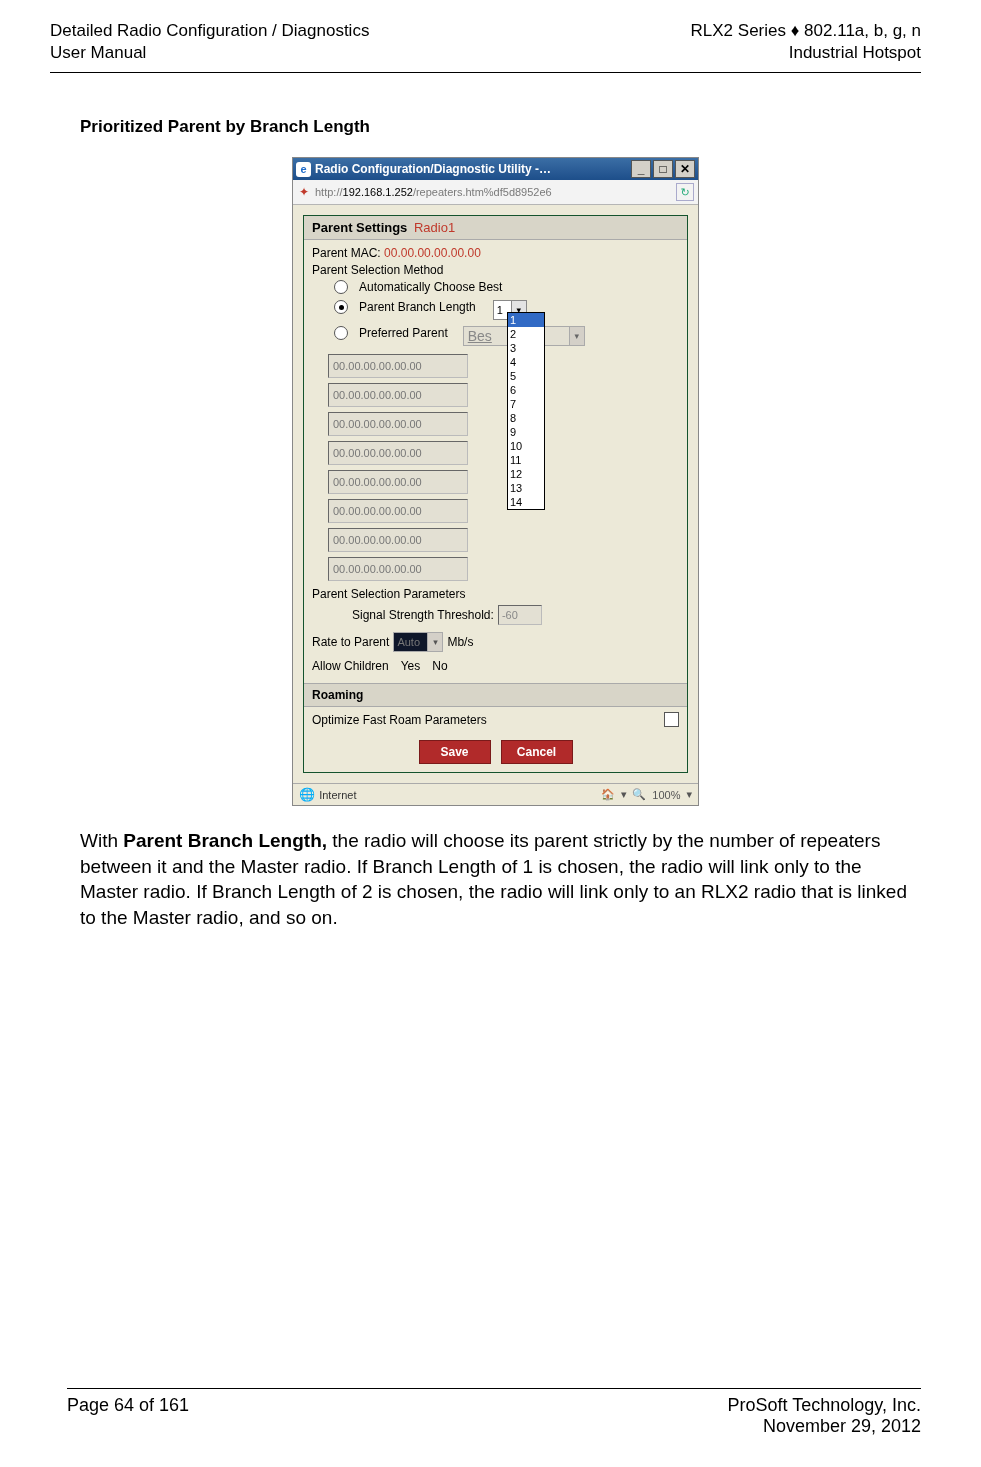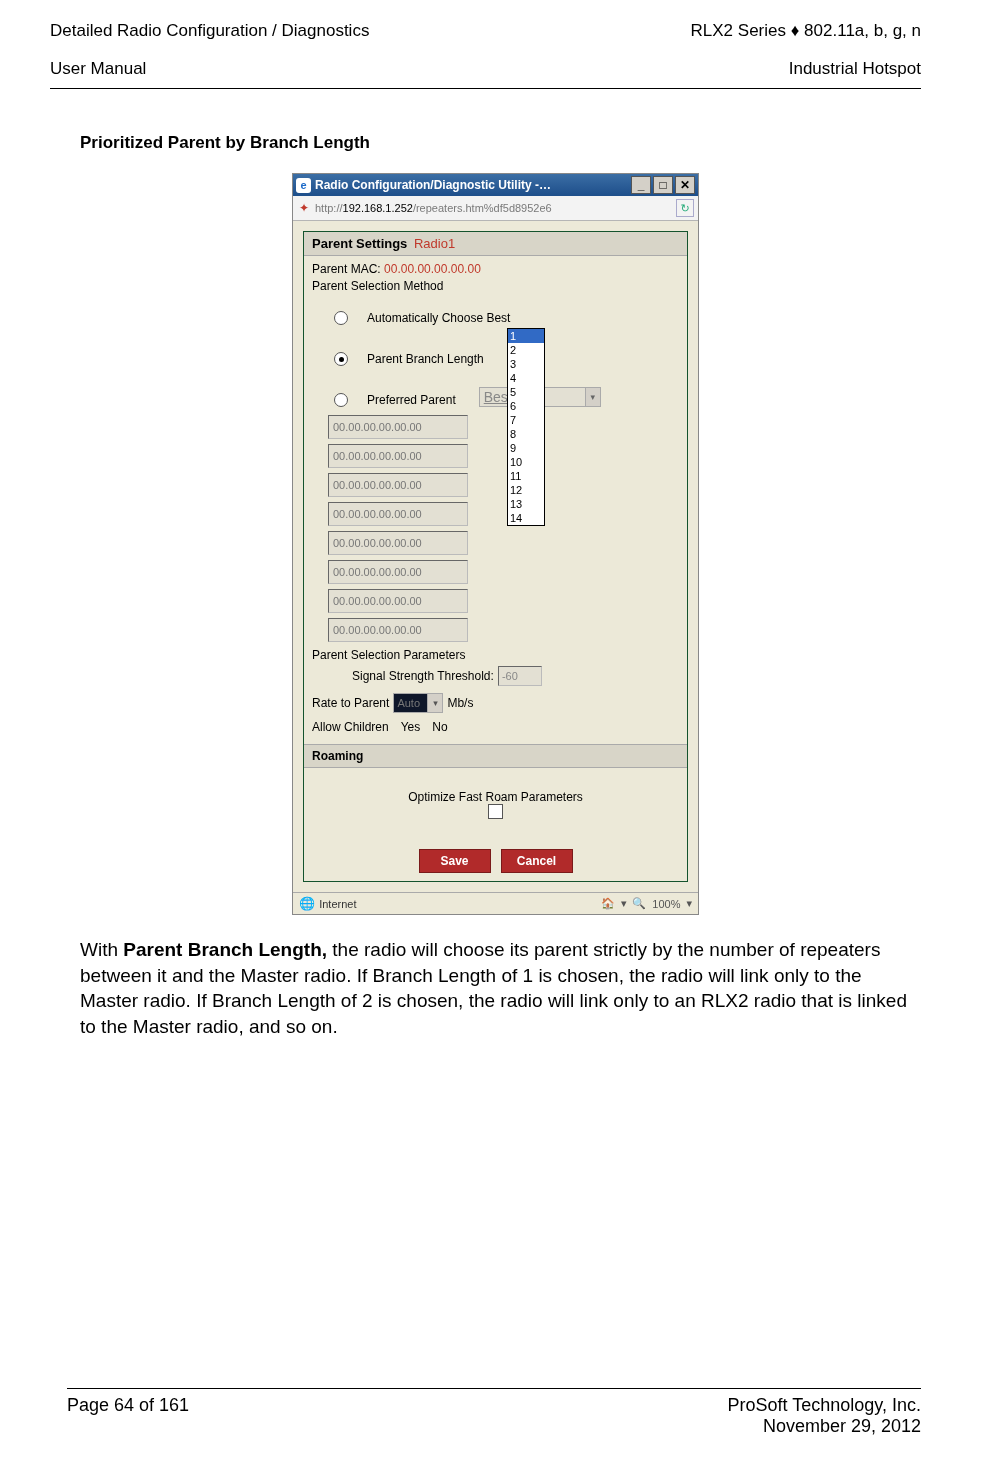--- a/index.html
+++ b/index.html
@@ -23,21 +23,20 @@
     display: flex;
     justify-content: space-between;
     font-size: 17px;
     line-height: 1.3;
     padding-bottom: 8px;
     border-bottom: 1px solid #000;
   }
   .header .left, .header .right {
     display: flex;
     flex-direction: column;
-    gap: 16px;
   }
   .header .right {
     text-align: right;
   }
   .main-body {
     padding: 20px 10px 0 30px;
   }
   .section-title {
     font-weight: bold;
     font-size: 17px;
@@ -143,24 +142,23 @@
   .radio-name { color: #c0392b; margin-left: 3px; }
   .panel-body {
     padding: 6px 8px;
     font-size: 12px;
     position: relative;
   }
   .mac-row { margin-bottom: 3px; }
   .mac-val { color: #c0392b; }
   .method-row {
     display: flex;
-    align-items: flex-end;
-    gap: 19px;
+    align-items: flex-start;
+    gap: 11px;
     padding: 3px 0 3px 22px;
-    margin-top: 15px;
   }
   .method-row .radio {
     width: 12px; height: 12px;
     border-radius: 50%;
     background: #fff;
     border: 1px solid #555;
     display: inline-flex;
     align-items: center;
     justify-content: center;
   }
@@ -274,21 +272,21 @@
     font-size: 9px; color: #555;
   }
   .allow-row { padding: 4px 0; display:flex; align-items:center; gap: 6px;}
   .roam-hdr {
     background: #d8d5c8;
     padding: 4px 8px;
     font-weight: bold;
     border-top: 1px solid #aaa;
     border-bottom: 1px solid #aaa;
   }
-  .roam-body { padding: 22px 8px; display:flex; align-items:center; justify-content:space-between;flex-direction:column;}
+  .roam-body { padding: 5px 8px; display:flex; align-items:center; justify-content:space-between;}
   .chk {
     width: 13px; height: 13px;
     background: #fff;
     border: 1px solid #555;
     display: inline-block;
   }
   .btn-row {
     display: flex;
     justify-content: center;
     gap: 10px;

